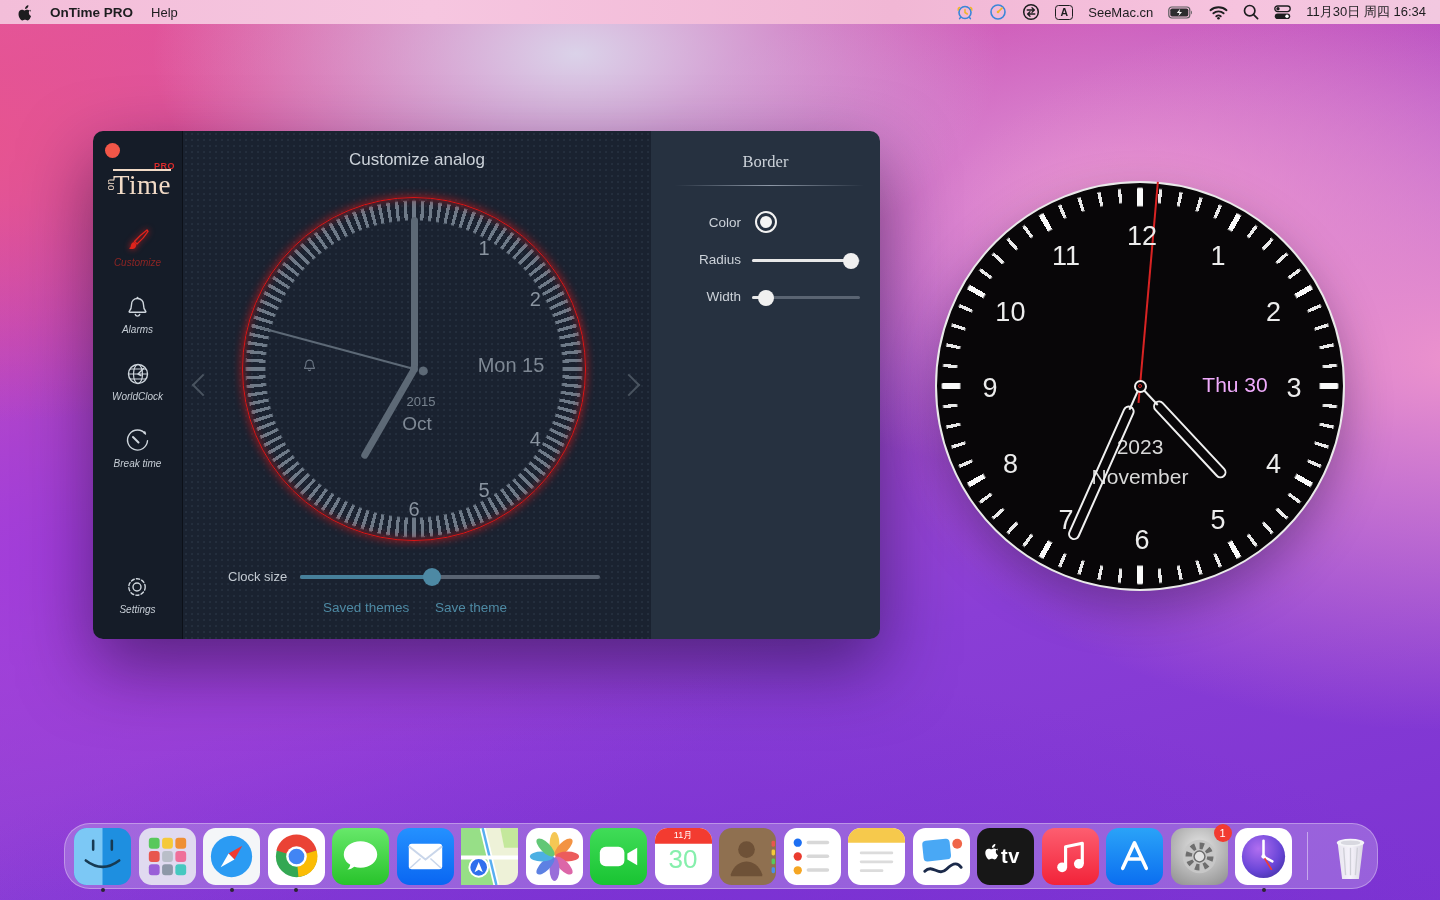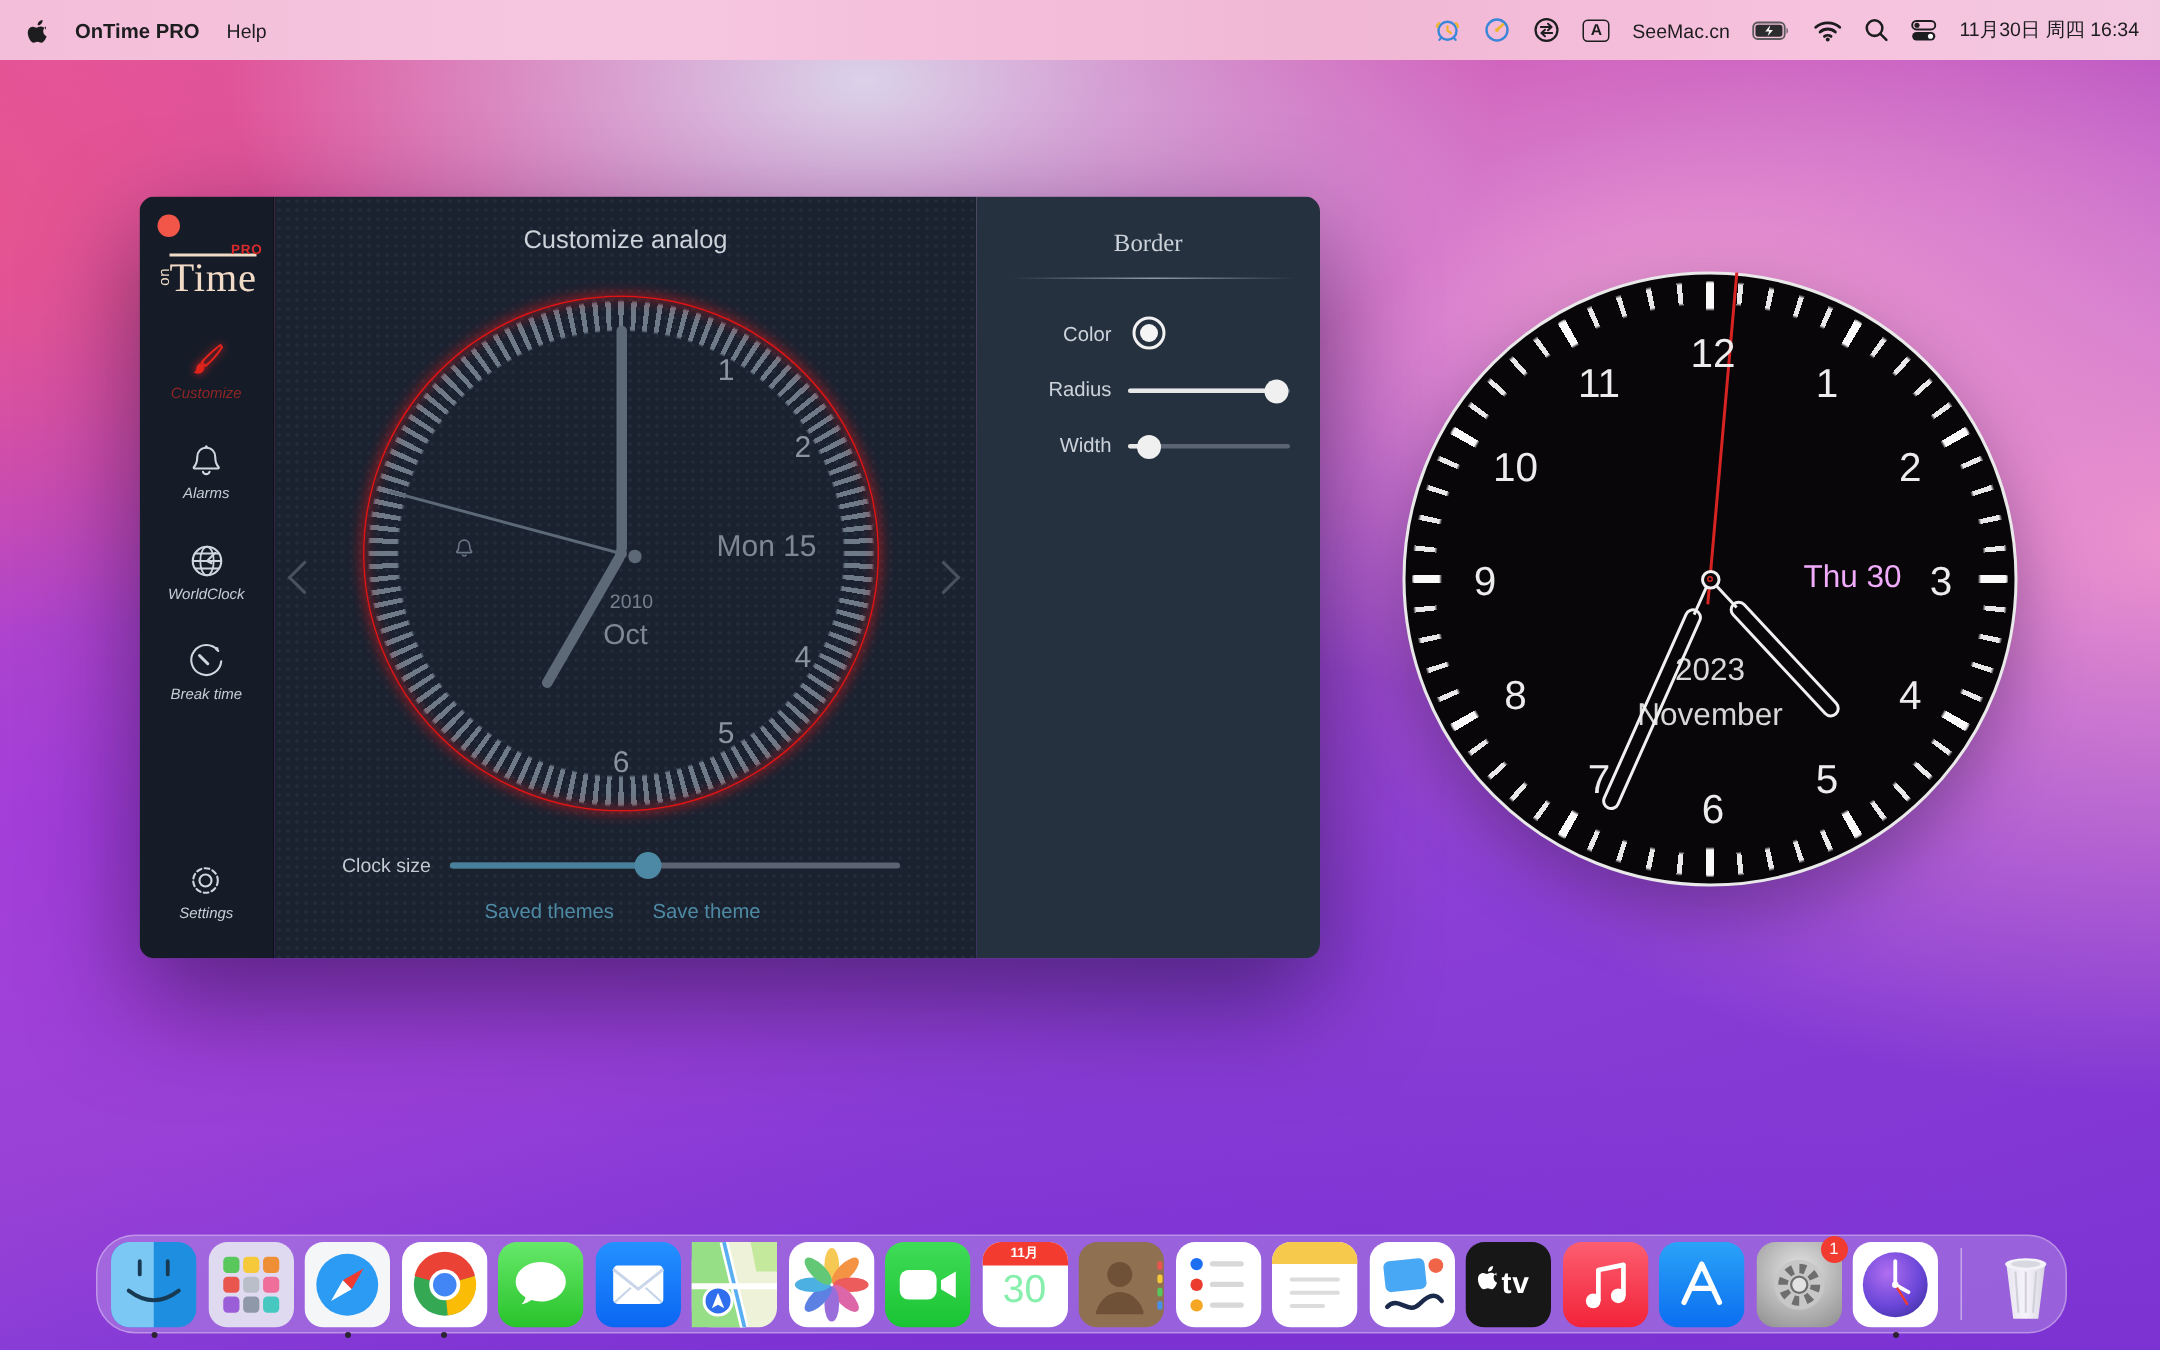--- a/index.html
+++ b/index.html
@@ -12,21 +12,21 @@
       radial-gradient(42% 38% at 40% 6%, rgba(219,217,236,.95) 0%, rgba(219,217,236,0) 70%),
       radial-gradient(55% 55% at 101% 40%, rgba(240,150,205,.95) 0%, rgba(240,150,205,0) 75%),
       radial-gradient(48% 42% at 78% 24%, rgba(241,163,213,.9) 0%, rgba(241,163,213,0) 70%),
       radial-gradient(60% 48% at -4% 16%, rgba(233,84,140,.9) 0%, rgba(233,84,140,0) 65%),
       radial-gradient(70% 55% at 6% 62%, rgba(160,58,222,.85) 0%, rgba(160,58,222,0) 72%),
       radial-gradient(85% 60% at 48% 118%, rgba(118,45,210,.95) 0%, rgba(118,45,210,0) 72%),
       linear-gradient(163deg, #e2559f 0%, #c94fb4 24%, #a04ad0 48%, #8a3ed6 68%, #7c33d2 100%);
   }
 
   
-  .menubar { position:absolute; left:0; top:0; right:0; height:40px; display:flex; align-items:center;
+  .menubar { position:absolute; left:0; top:0; right:0; height:24px; display:flex; align-items:center;
     background:linear-gradient(90deg,#f3bed9 0%,#f6c6e0 30%,#f1b7d5 62%,#f6c3de 86%,#f2c8e0 100%);
     color:#1d1d1f; font-size:13px; }
   .mb-left { display:flex; align-items:center; gap:18px; padding-left:18px; }
   .mb-appname { font-weight:bold; font-size:13.5px; }
   .mb-right { margin-left:auto; display:flex; align-items:center; gap:15px; padding-right:14px; }
   .mi { display:flex; align-items:center; }
   .inputbox { display:inline-flex; align-items:center; justify-content:center; min-width:18px; height:15px;
     border:1.6px solid #1d1d1f; border-radius:3.5px; font-size:10.5px; font-weight:bold; padding:0 2px; }
   .mb-datetime { font-size:13px; }
 
@@ -140,21 +140,21 @@
   .dock { position:absolute; left:64px; bottom:11px; width:1314px; height:66px; border-radius:26px;
     background:rgba(186,152,230,.45); border:1px solid rgba(255,255,255,.32);
     display:flex; align-items:center; padding:0 9px; gap:7.5px; }
   .di { width:57px; height:57px; border-radius:13px; position:relative; flex:0 0 auto; }
   .di svg { position:absolute; inset:0; width:100%; height:100%; }
   .rdot { position:absolute; left:50%; bottom:-7px; width:4px; height:4px; border-radius:50%;
     background:#2b2433; transform:translateX(-50%); }
   .badge { position:absolute; right:-4px; top:-4px; min-width:18px; height:18px; border-radius:9px;
     background:#f23b30; color:#fff; font-size:11px; display:flex; align-items:center; justify-content:center; padding:0 4px; }
   .dock-divider { width:1px; height:48px; background:rgba(255,255,255,.45); margin:0 7px; flex:0 0 auto; }
-  .cal-month { position:absolute; top:1px; left:0; right:0; text-align:center; color:#fff; font-size:9px; font-weight:bold; }
+  .cal-month { position:absolute; top:1px; left:0; right:0; text-align:center; color:#fff; font-size:9px; font-weight:normal; }
   .cal-day { position:absolute; top:16px; left:0; right:0; text-align:center; color:#86efac; font-size:26px; font-weight:400; }
   .tv-text { position:absolute; left:24px; top:17px; color:#fff; font-size:20px; font-weight:bold; letter-spacing:.5px; }
 </style>
 </head>
 <body>
 
 <div class="wallpaper"></div>
 
 <div class="menubar">
   <div class="mb-left">
@@ -292,21 +292,21 @@
     <div class="pclock" id="preview-clock">
       <div class="pticks"></div>
       <div class="pring"></div>
       <span class="p-bell">
         <svg width="15" height="15" viewBox="0 0 25 25">
             <path d="M12.5 3.5 c-3.6 0-6 2.6-6 6.2 0 3.4-.9 5.3-2.2 6.6-.4.4-.1 1 .5 1 h15.4 c.6 0 .9-.6.5-1-1.3-1.3-2.2-3.2-2.2-6.6 0-3.6-2.4-6.2-6-6.2z" fill="none" stroke="#6b7684" stroke-width="1.8"></path>
             <path d="M10.3 19.5 c.3 1 1.1 1.6 2.2 1.6 1.1 0 1.9-.6 2.2-1.6" fill="none" stroke="#6b7684" stroke-width="1.8"></path>
           </svg>
       </span>
       <span class="p-date">Mon 15</span>
-      <span class="p-year">2010</span>
+      <span class="p-year">2015</span>
       <span class="p-month">Oct</span>
       <div class="ph hour" style="transform: rotate(210deg);"></div>
       <div class="ph minute" style="transform: rotate(0deg);"></div>
       <div class="psw" style="transform: rotate(285deg);">
           <div class="line"></div>
           <div class="cw"></div>
         </div>
       <div class="pcenter"></div>
     <span class="pnum" style="left: 248px; top: 56.8px;">1</span>
         <span class="pnum" style="left: 299.2px; top: 108px;">2</span>

